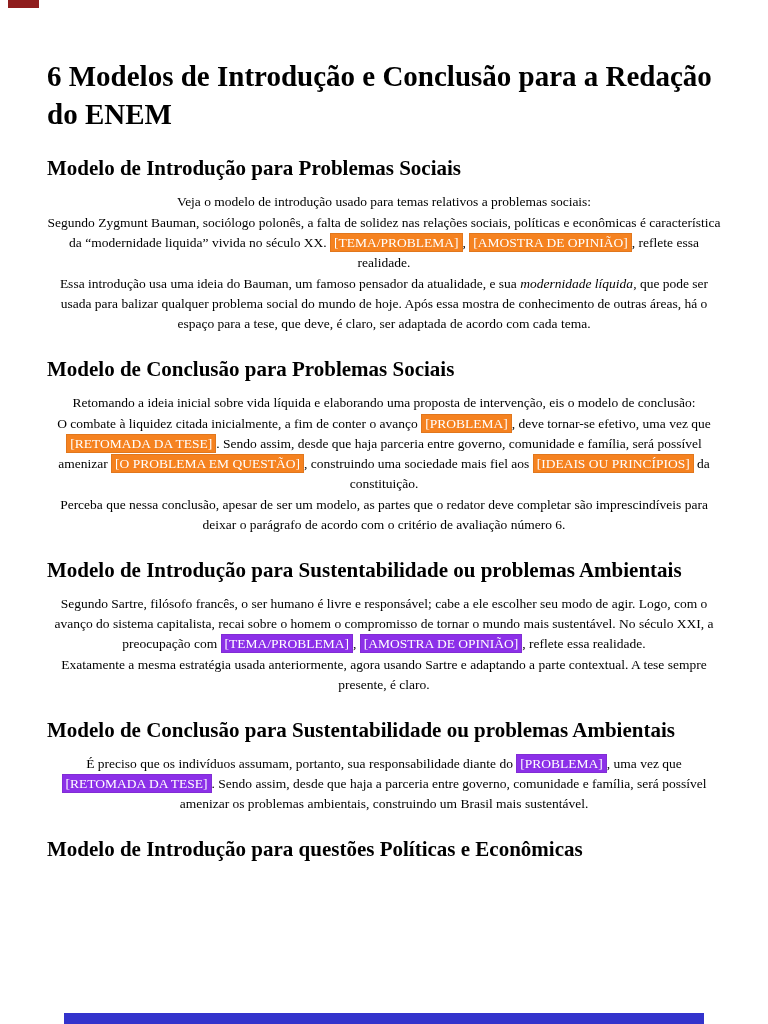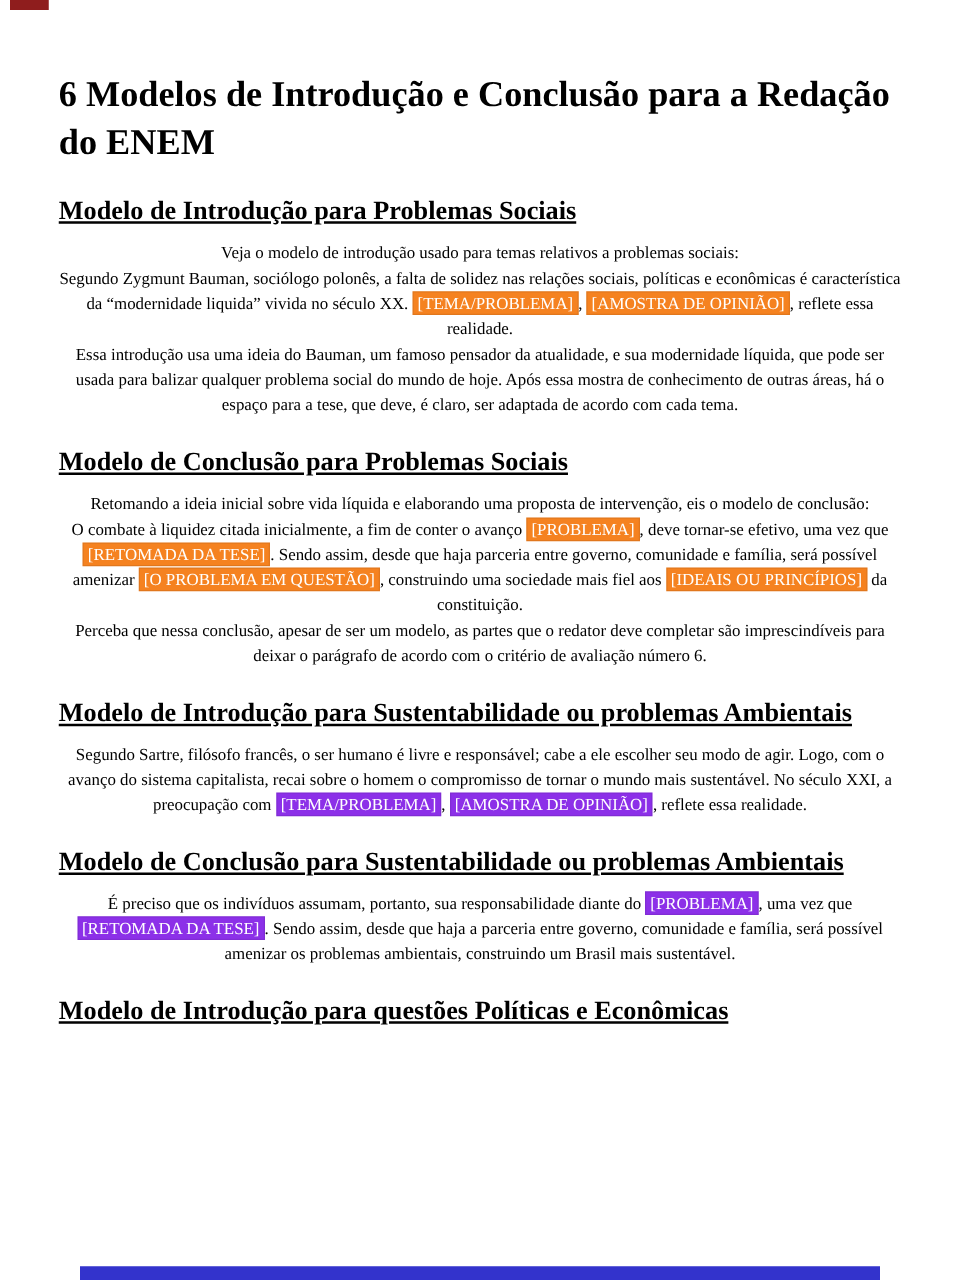--- a/index.html
+++ b/index.html
@@ -23,29 +23,28 @@
     line-height: 1.3;
     font-weight: bold;
     margin: 14px 0 4px 0;
     letter-spacing: 0;
   }
   h2 {
     font-size: 21px;
     line-height: 1.28;
     font-weight: bold;
     margin: 22px 0 10px 0;
-    text-decoration: underline;
   }
   p {
     font-size: 13.5px;
     line-height: 20px;
     margin: 1px 0;
     text-align: center;
   }
-  .italic { }
+  .italic { font-style: italic; }
   .hl-orange {
     color: #ffffff;
     padding: 1px 3px;
     border: 1px solid rgba(0,0,0,0.08);
   }
   .hl-purple {
     color: #ffffff;
     padding: 1px 3px;
     border: 1px solid rgba(0,0,0,0.08);
   }
@@ -74,18 +73,19 @@
     <h2><span>Modelo de Introdução para Problemas Sociais</span></h2>
     <p><span>Veja o modelo de introdução usado para temas relativos a problemas sociais:</span></p>
     <p><span>Segundo Zygmunt Bauman, sociólogo polonês, a falta de solidez nas relações sociais, políticas e econômicas é característica da “modernidade liquida” vivida no século XX. </span><span class="hl-orange" style="background: rgb(245, 130, 32);">[TEMA/PROBLEMA]</span><span>, </span><span class="hl-orange" style="background: rgb(245, 130, 32);">[AMOSTRA DE OPINIÃO]</span><span>, reflete essa realidade.</span></p>
     <p><span>Essa introdução usa uma ideia do Bauman, um famoso pensador da atualidade, e sua </span><span class="italic">modernidade líquida</span><span>, que pode ser usada para balizar qualquer problema social do mundo de hoje. Após essa mostra de conhecimento de outras áreas, há o espaço para a tese, que deve, é claro, ser adaptada de acordo com cada tema.</span></p>
     <h2><span>Modelo de Conclusão para Problemas Sociais</span></h2>
     <p><span>Retomando a ideia inicial sobre vida líquida e elaborando uma proposta de intervenção, eis o modelo de conclusão:</span></p>
     <p><span>O combate à liquidez citada inicialmente, a fim de conter o avanço </span><span class="hl-orange" style="background: rgb(245, 130, 32);">[PROBLEMA]</span><span>, deve tornar-se efetivo, uma vez que </span><span class="hl-orange" style="background: rgb(245, 130, 32);">[RETOMADA DA TESE]</span><span>. Sendo assim, desde que haja parceria entre governo, comunidade e família, será possível amenizar </span><span class="hl-orange" style="background: rgb(245, 130, 32);">[O PROBLEMA EM QUESTÃO]</span><span>, construindo uma sociedade mais fiel aos </span><span class="hl-orange" style="background: rgb(245, 130, 32);">[IDEAIS OU PRINCÍPIOS]</span><span> da constituição.</span></p>
     <p><span>Perceba que nessa conclusão, apesar de ser um modelo, as partes que o redator deve completar são imprescindíveis para deixar o parágrafo de acordo com o critério de avaliação número 6.</span></p>
     <h2><span>Modelo de Introdução para Sustentabilidade ou problemas Ambientais</span></h2>
     <p><span>Segundo Sartre, filósofo francês, o ser humano é livre e responsável; cabe a ele escolher seu modo de agir. Logo, com o avanço do sistema capitalista, recai sobre o homem o compromisso de tornar o mundo mais sustentável. No século XXI, a preocupação com </span><span class="hl-purple" style="background: rgb(140, 48, 232);">[TEMA/PROBLEMA]</span><span>, </span><span class="hl-purple" style="background: rgb(140, 48, 232);">[AMOSTRA DE OPINIÃO]</span><span>, reflete essa realidade.</span></p>
+    <p><span>Exatamente a mesma estratégia usada anteriormente, agora usando Sartre e adaptando a parte contextual. A tese sempre presente, é claro.</span></p>
     <h2><span>Modelo de Conclusão para Sustentabilidade ou problemas Ambientais</span></h2>
     <p><span>É preciso que os indivíduos assumam, portanto, sua responsabilidade diante do </span><span class="hl-purple" style="background: rgb(140, 48, 232);">[PROBLEMA]</span><span>, uma vez que </span><span class="hl-purple" style="background: rgb(140, 48, 232);">[RETOMADA DA TESE]</span><span>. Sendo assim, desde que haja a parceria entre governo, comunidade e família, será possível amenizar os problemas ambientais, construindo um Brasil mais sustentável.</span></p>
     <h2><span>Modelo de Introdução para questões Políticas e Econômicas</span></h2>
   </div>
 
 <div class="bottom-bar" style="background: rgb(51, 51, 204);"></div>
 
 </body></html>

